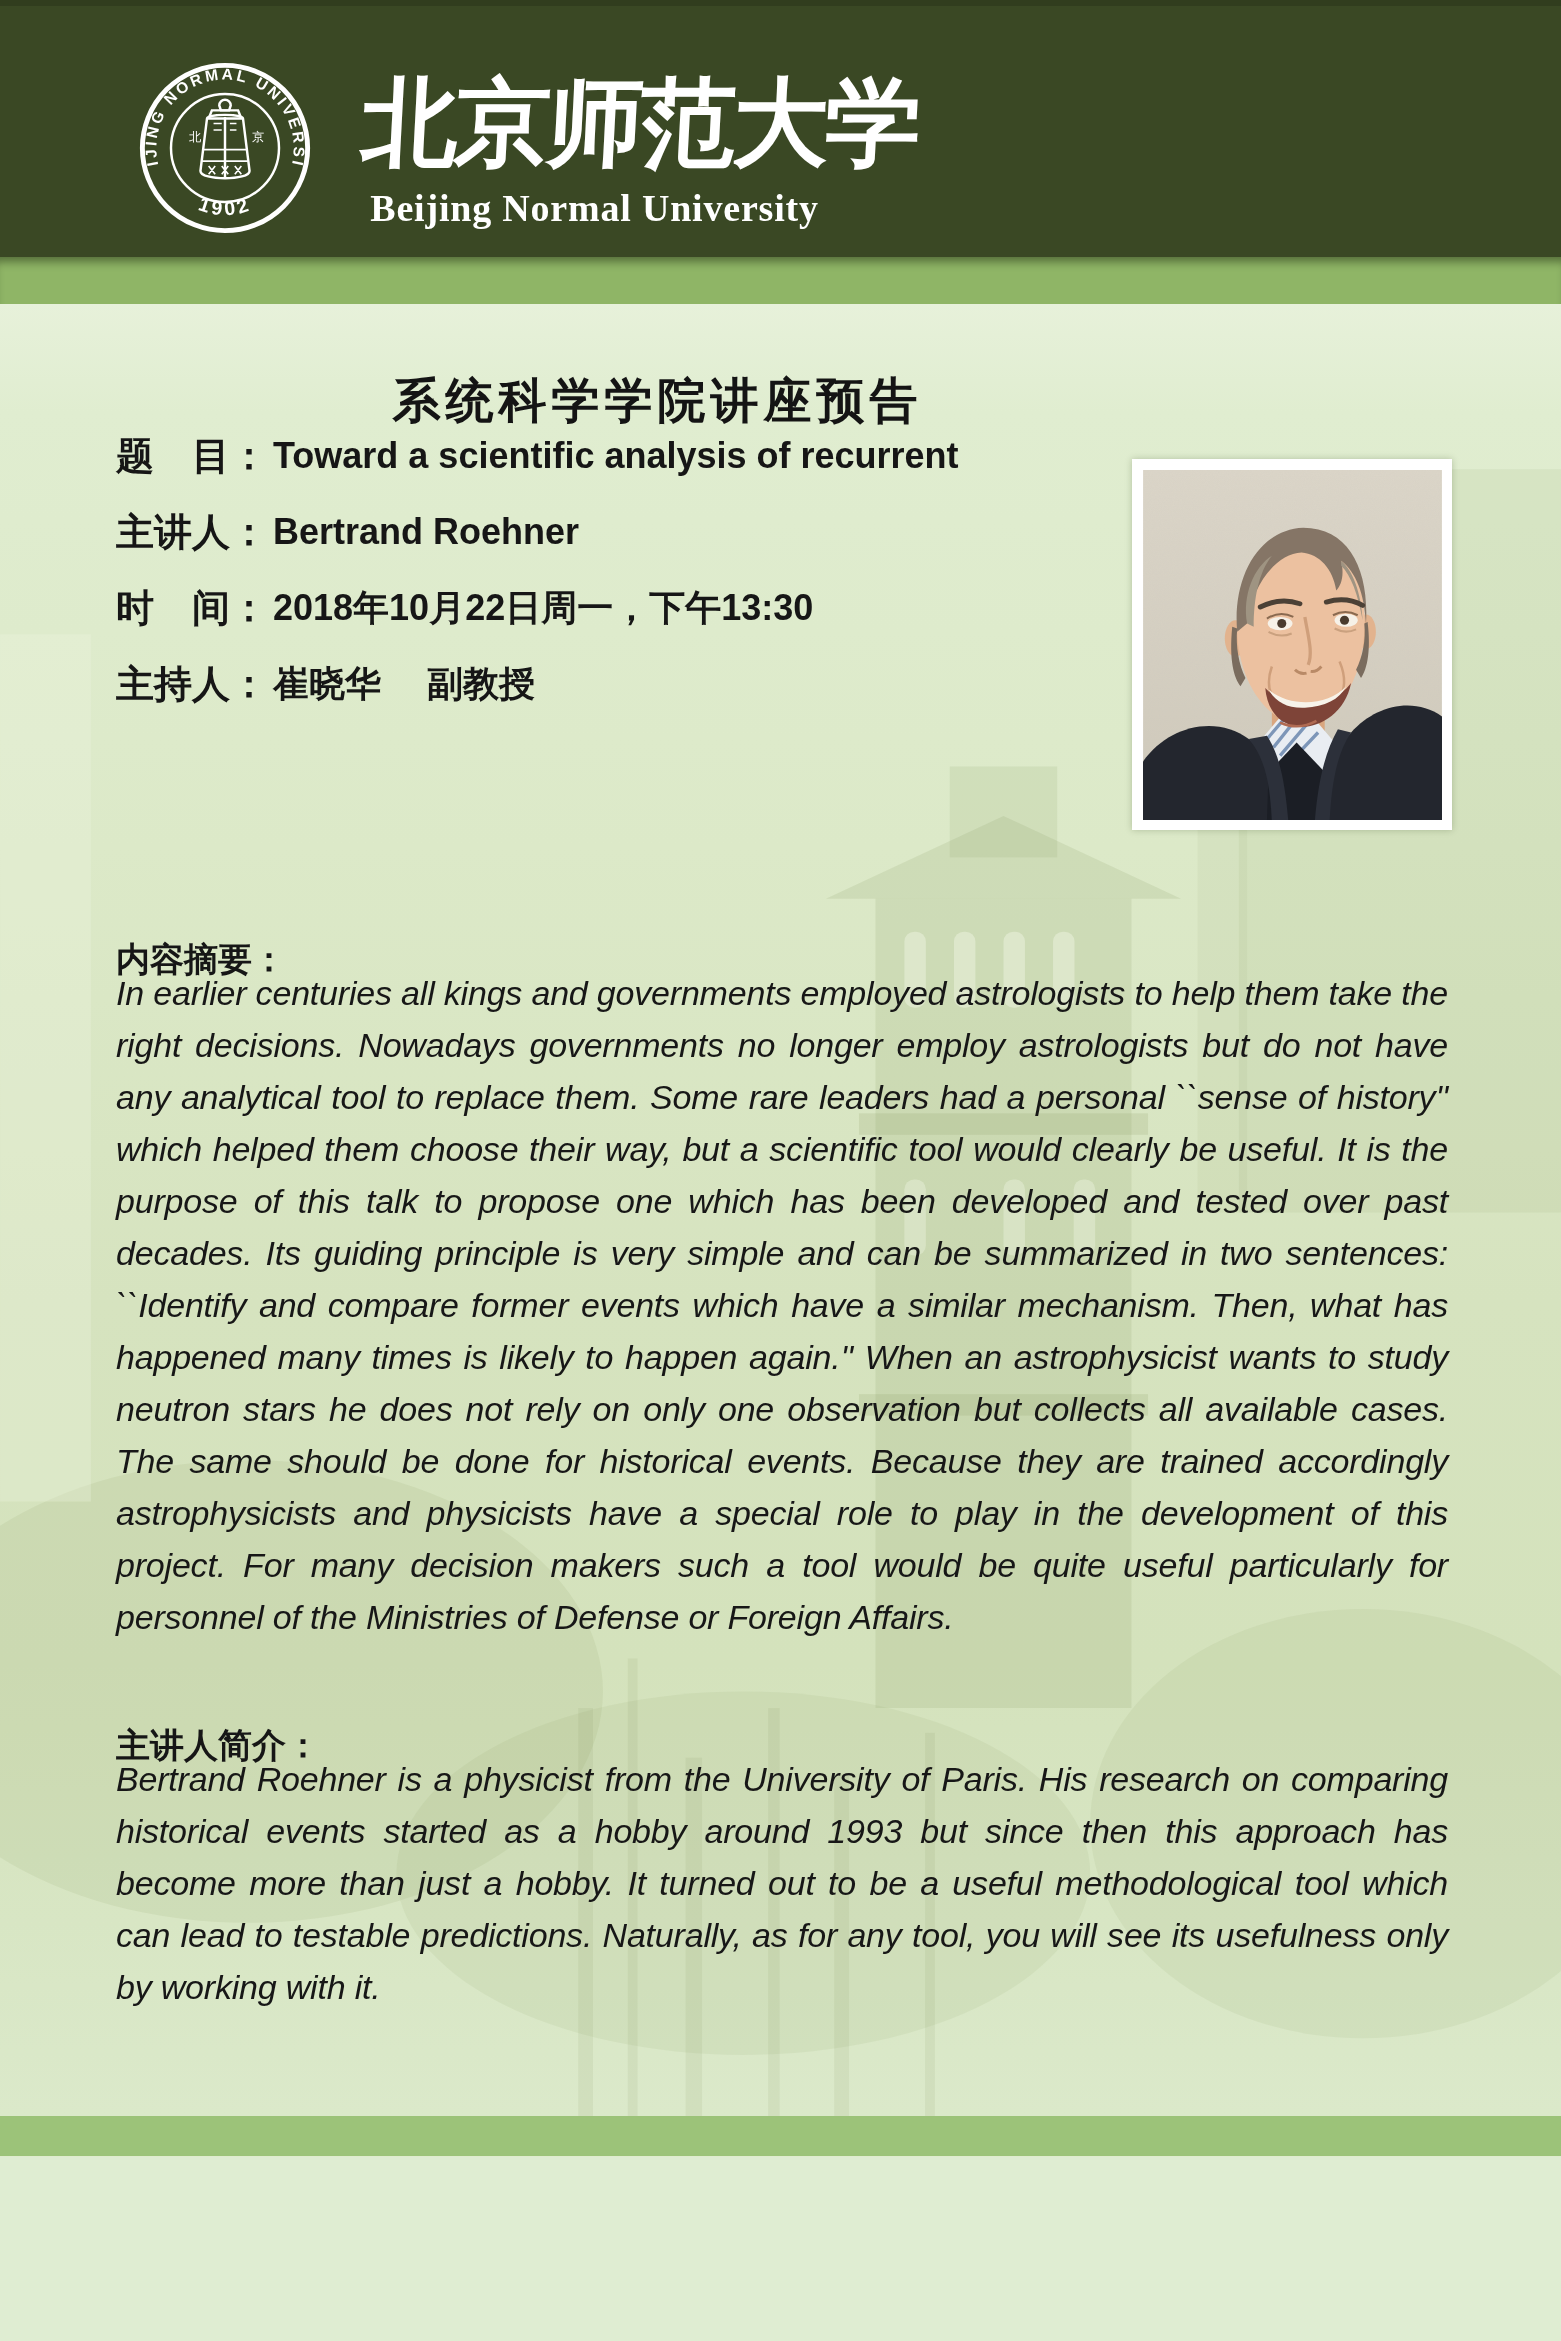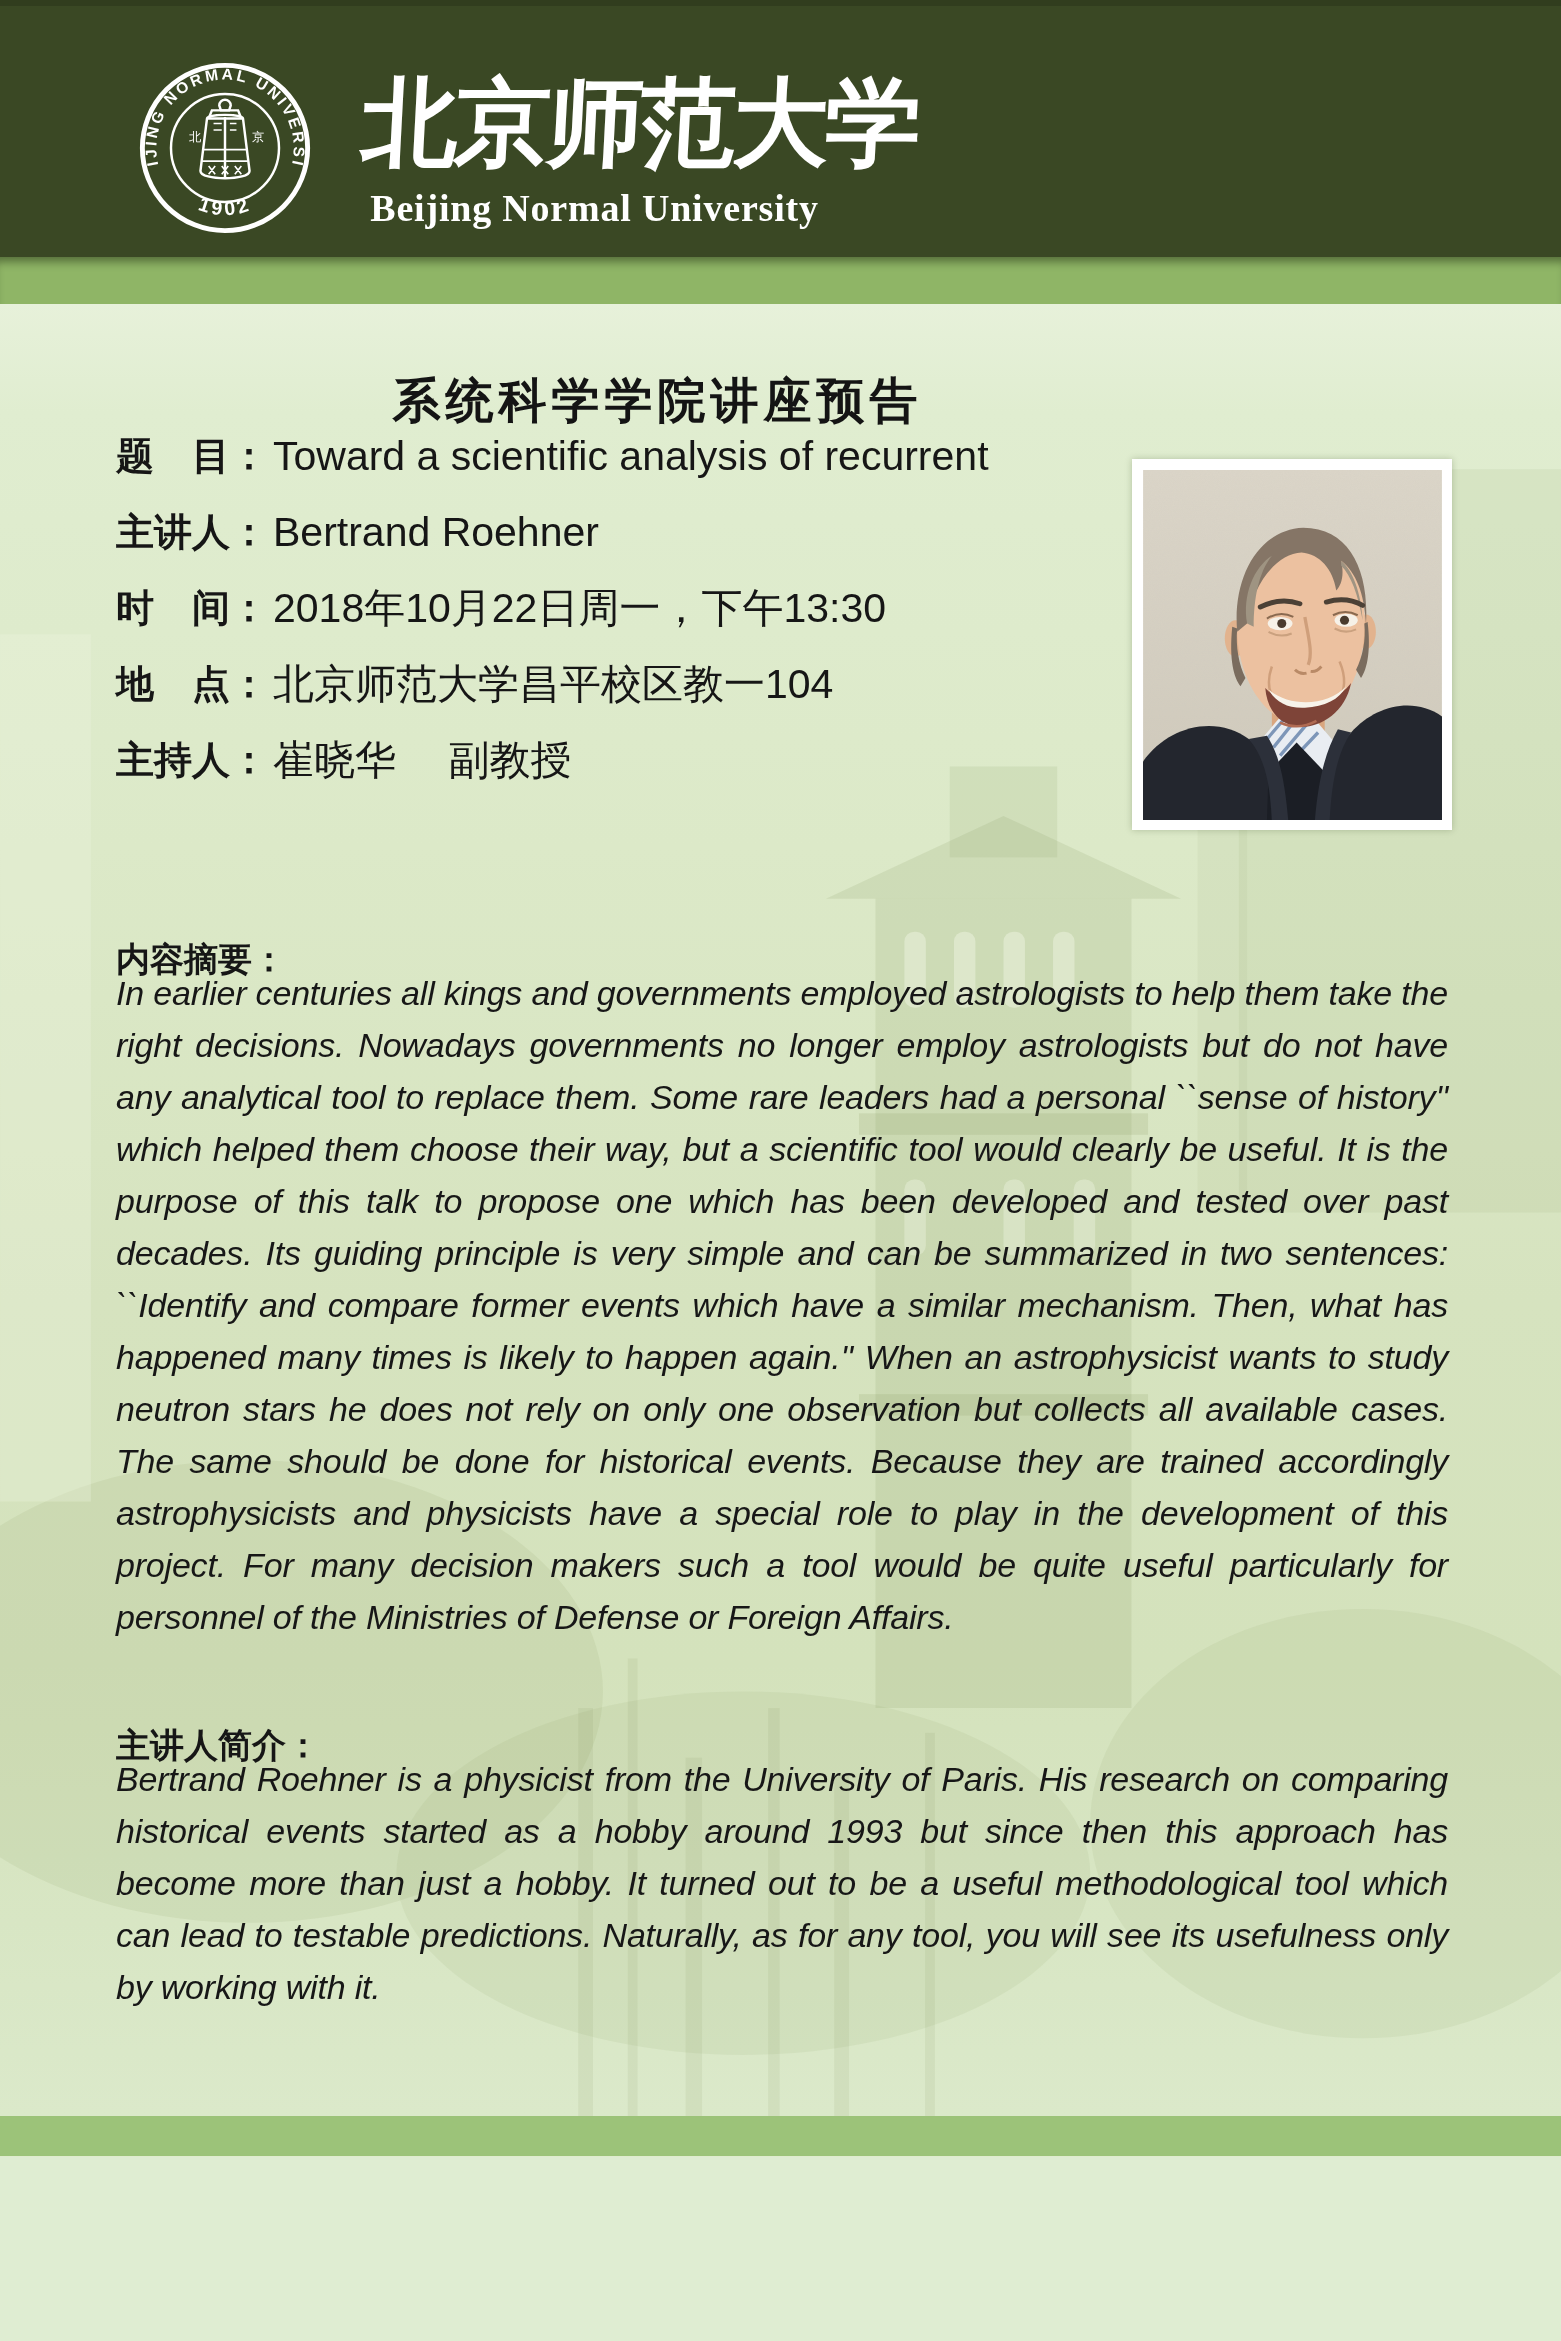--- a/index.html
+++ b/index.html
@@ -32,21 +32,21 @@
     background:linear-gradient(180deg,#e7f1da 0%,#e0edd0 6%,#dcE9c8 30%,#d6e3bf 55%,#d4e2bc 75%,#dbe9ca 100%);
   }
   .watermark{position:absolute;left:0;top:304px;}
   .poster-title{
     position:absolute;left:0;top:337px;width:1315px;text-align:center;
     font-size:48px;font-weight:bold;letter-spacing:5px;color:#141414;white-space:nowrap;
   }
   .rows{position:absolute;left:116px;top:418px;width:1016px;}
   .row{display:grid;grid-template-columns:157px 1fr;line-height:76px;}
   .lbl{font-size:38px;font-weight:bold;white-space:nowrap;}
-  .val{font-size:41px;font-weight:normal;white-space:nowrap;}
+  .val{font-size:36px;font-weight:bold;white-space:nowrap;}
   
   .photo{
     position:absolute;left:1132px;top:459px;width:299px;height:350px;
     background:#ffffff;padding:10.7px;box-shadow:0 0 6.6px rgba(40,60,20,.25);
   }
   
   .sec-heading{position:absolute;left:116px;font-size:34px;font-weight:bold;white-space:nowrap;}
   .heading-abstract{top:909px;}
   .heading-bio{top:1695px;}
   .para{
@@ -144,24 +144,20 @@
     </div>
     <div class="row">
       <span class="lbl">主讲人：</span>
       <span class="val">Bertrand Roehner</span>
     </div>
     <div class="row">
       <span class="lbl">时　间：</span>
       <span class="val">2018年10月22日周一，下午13:30</span>
     </div>
     <div class="row">
-      <span class="lbl">地　点：</span>
-      <span class="val">北京师范大学昌平校区教一104</span>
-    </div>
-    <div class="row">
       <span class="lbl">主持人：</span>
       <span class="val">崔晓华　 副教授</span>
     </div>
   </div>
 
   <figure class="photo" style="margin:0;">
     <svg width="299" height="350" viewBox="0 0 362 424">
       <defs>
         <filter id="grain">
             <feTurbulence type="fractalNoise" baseFrequency="0.9" numOctaves="2"></feTurbulence>

